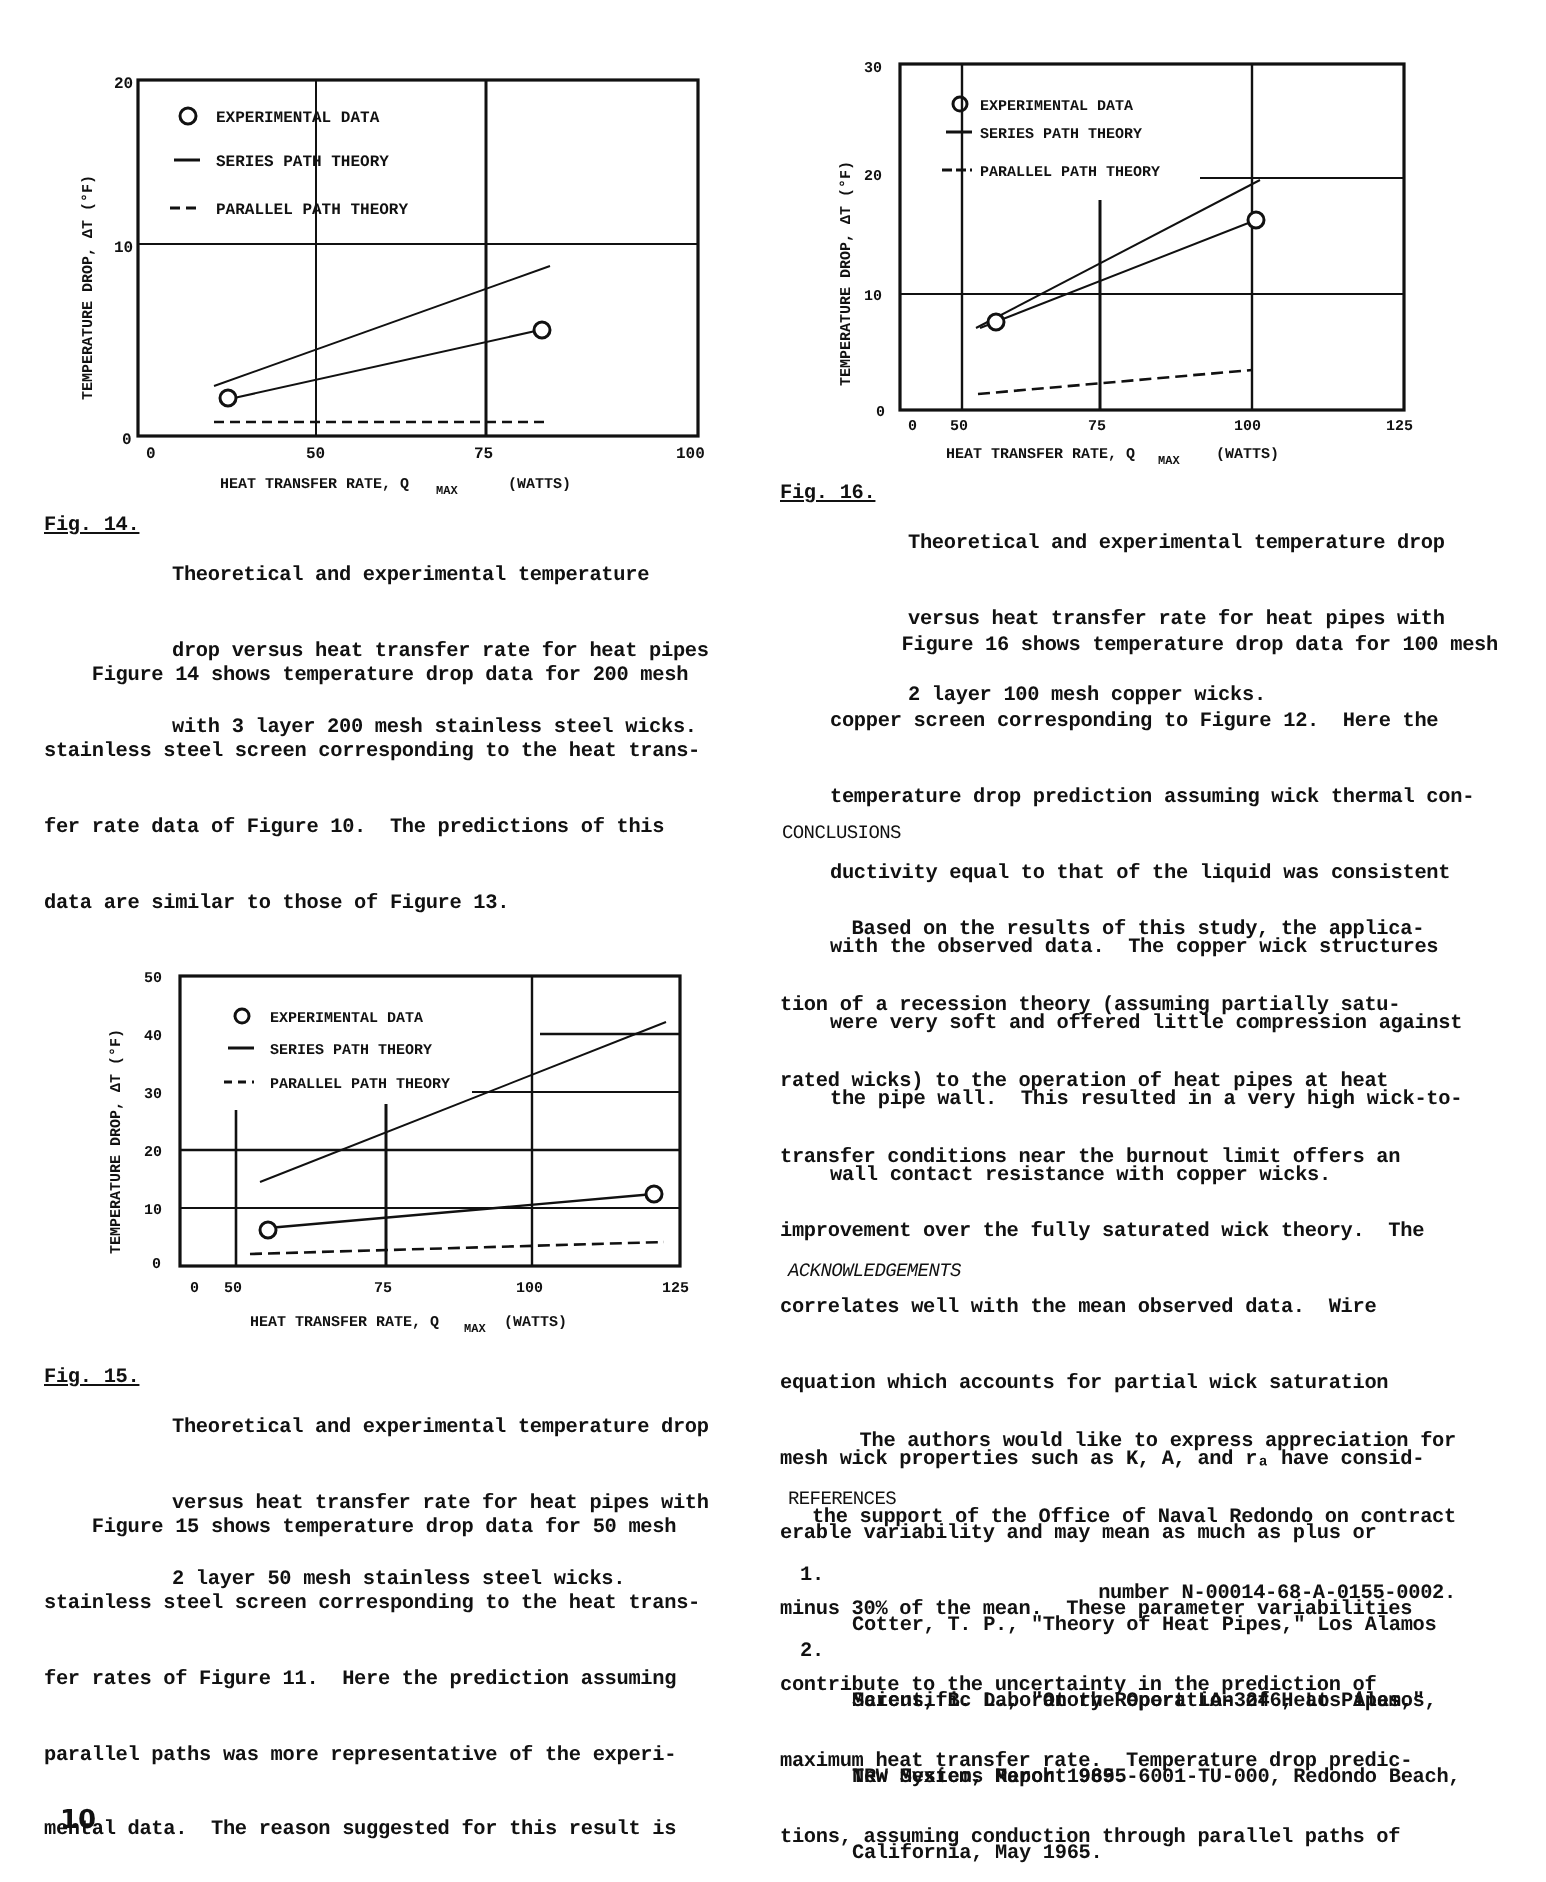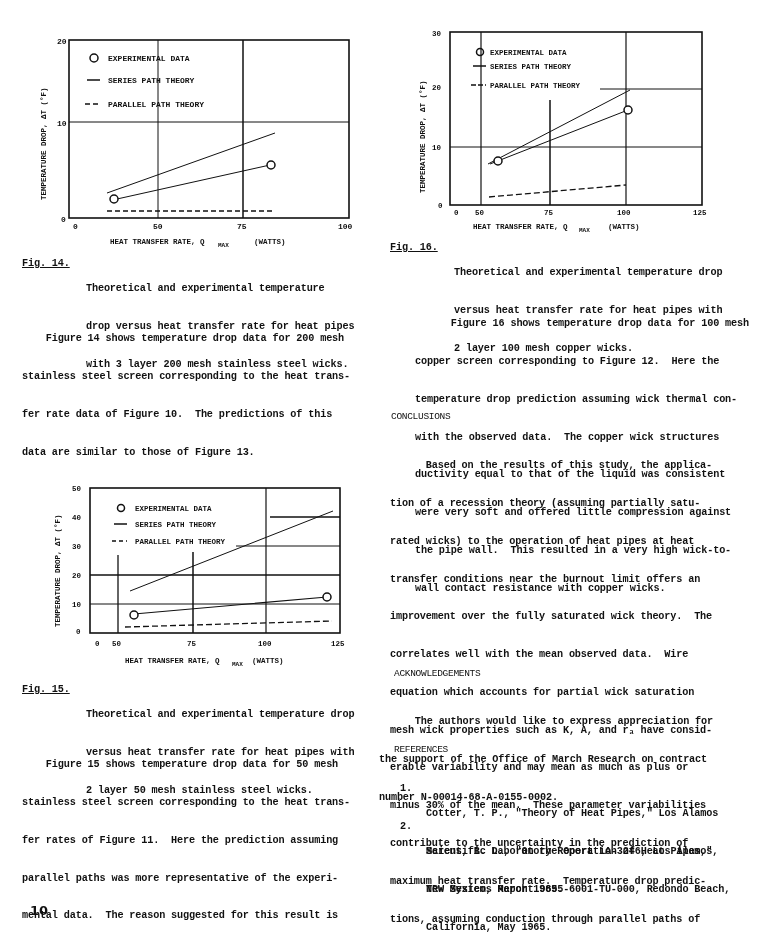--- a/index.html
+++ b/index.html
@@ -111,22 +111,22 @@
     <div>Theoretical and experimental temperature drop</div>
     <div>versus heat transfer rate for heat pipes with</div>
     <div>2 layer 100 mesh copper wicks.</div>
   </div>
 </div>
 
 <div class="abs txt" style="left:370px;top:293px;margin-left:45px;">
   <div>      Figure 16 shows temperature drop data for 100 mesh</div>
   <div>copper screen corresponding to Figure 12.  Here the</div>
   <div>temperature drop prediction assuming wick thermal con-</div>
+  <div>ductivity equal to that of the liquid was consistent</div>
   <div>with the observed data.  The copper wick structures</div>
-  <div>ductivity equal to that of the liquid was consistent</div>
   <div>were very soft and offered little compression against</div>
   <div>the pipe wall.  This resulted in a very high wick-to-</div>
   <div>wall contact resistance with copper wicks.</div>
 </div>
 
 <div class="abs txt heading" style="left:391px;top:411px;">CONCLUSIONS</div>
 
 <div class="abs txt" style="left:390px;top:435px;">
   <div>      Based on the results of this study, the applica-</div>
   <div>tion of a recession theory (assuming partially satu-</div>
@@ -140,25 +140,25 @@
   <div>minus 30% of the mean.  These parameter variabilities</div>
   <div>contribute to the uncertainty in the prediction of</div>
   <div>maximum heat transfer rate.  Temperature drop predic-</div>
   <div>tions, assuming conduction through parallel paths of</div>
   
   
   
   
 </div>
 
-<div class="abs txt heading" style="left:394px;top:668px;">ACKNOWLEDGEMENTS</div>
-
-<div class="abs txt" style="left:379px;top:691px;">
+<div class="abs txt heading" style="left:394px;top:630px;font-style:italic;">ACKNOWLEDGEMENTS</div>
+
+<div class="abs txt" style="left:394px;top:691px;text-align:right;">
   <div>      The authors would like to express appreciation for</div>
-  <div>the support of the Office of March Research on contract</div>
+  <div>the support of the Office of Naval Redondo on contract</div>
   <div>number N-00014-68-A-0155-0002.</div>
 </div>
 
 <div class="abs txt heading" style="left:394px;top:744px;text-align:right;">REFERENCES</div>
 
 <div class="abs txt" style="left:400px;top:783px;">
   <div style="position:absolute;left:0;top:0">1.</div>
   <div style="position:absolute;left:26px;top:0">
     <div>Cotter, T. P., "Theory of Heat Pipes," Los Alamos</div>
     <div>Scientific Laboratory Report LA-3246, Los Alamos,</div>

